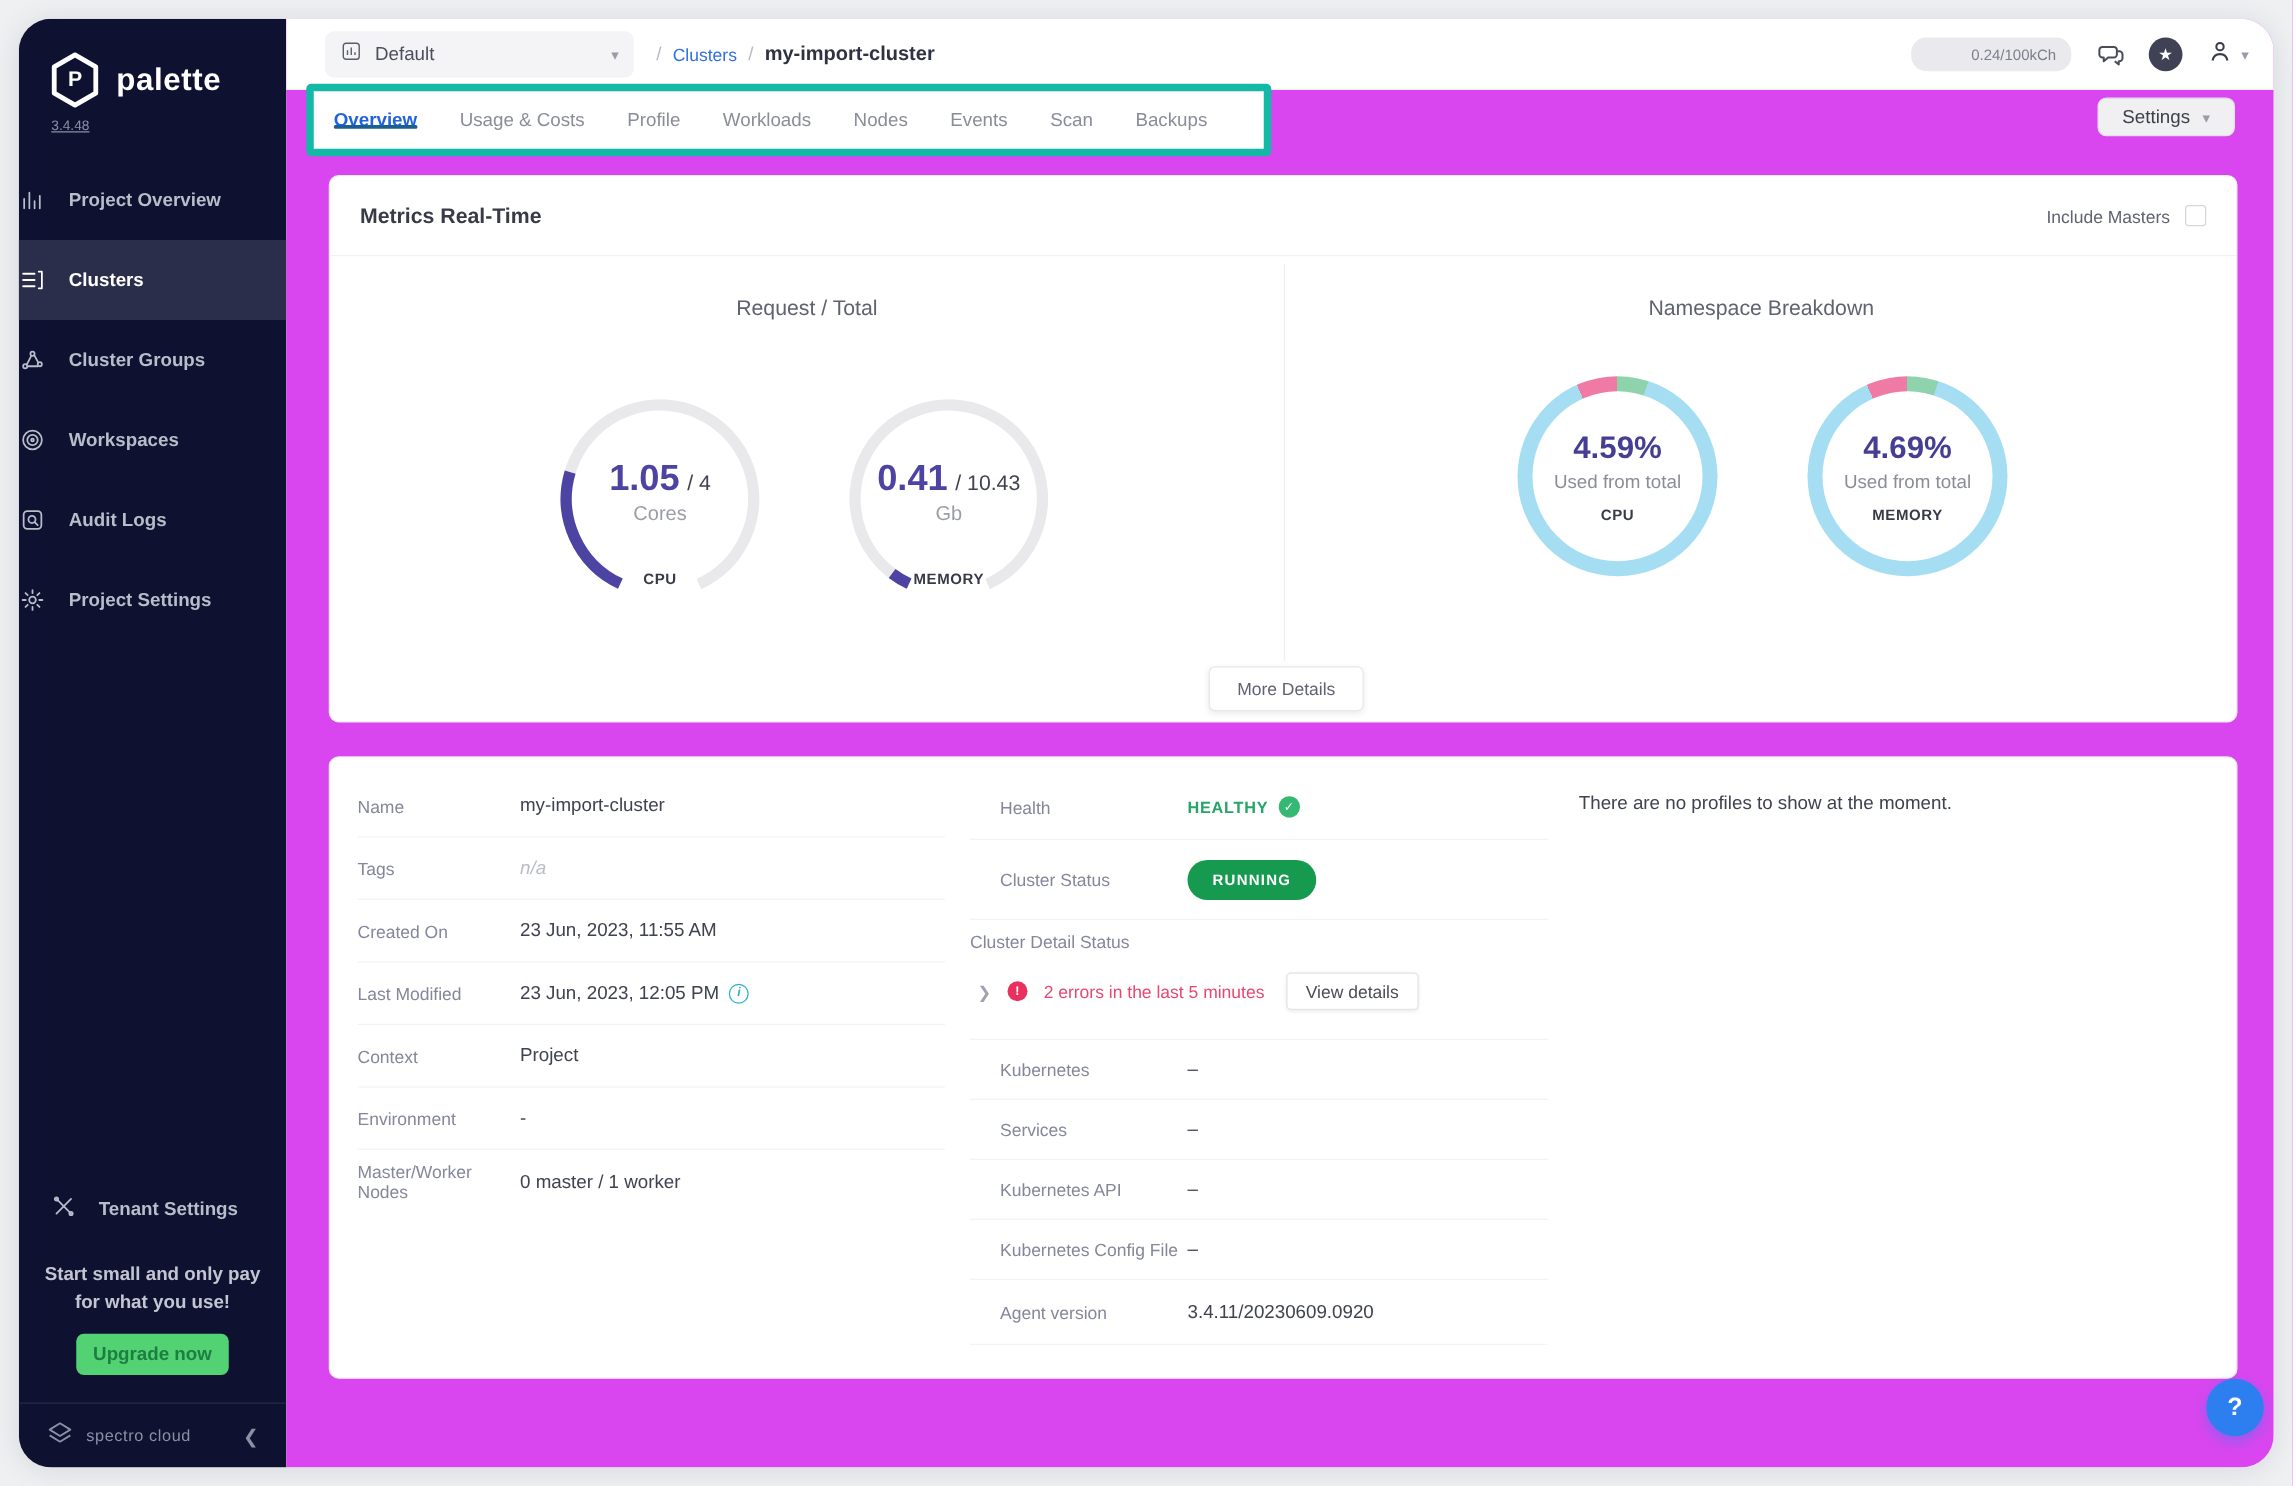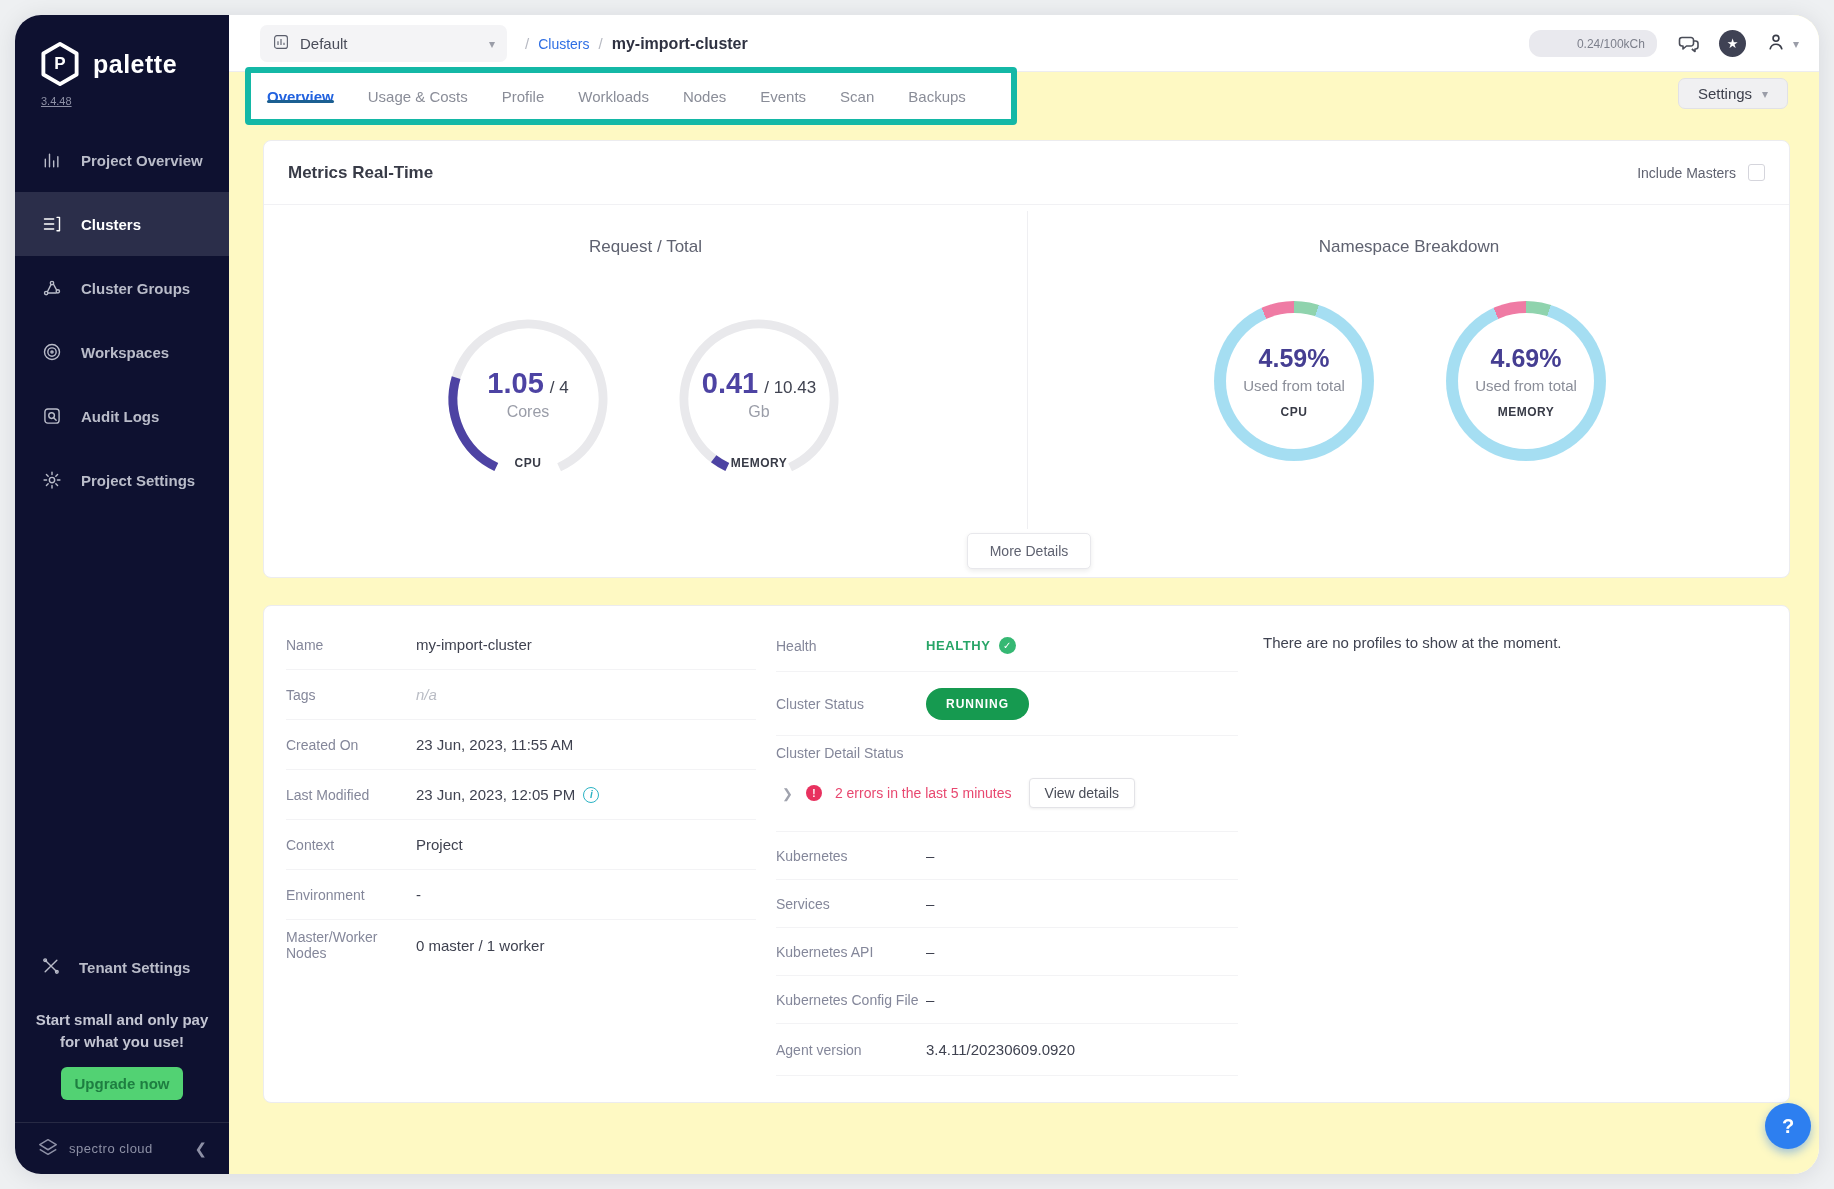--- a/index.html
+++ b/index.html
@@ -14,42 +14,42 @@
     background:#0e1130; color:#b9bcc9; }
   .brand { position:absolute; left:24px; top:26px; display:flex; align-items:center; gap:12px; }
   .logo-hex { position:relative; width:42px; height:46px; }
   .logo-hex svg { display:block; }
   .logo-hex .logo-letter { position:absolute; inset:0; display:flex; align-items:center;
     justify-content:center; color:#fff; font-weight:700; font-size:17px; }
   .brand-name { color:#fff; font-size:25px; font-weight:600; letter-spacing:.5px; }
   .version { position:absolute; left:26px; top:80px; font-size:11px; color:#8d90a5;text-decoration:underline; }
 
   .nav { position:absolute; left:0; top:113px; width:100%; }
-  .nav-item { height:64px; display:flex; align-items:center; gap:18px; padding-left:26px;
+  .nav-item { height:64px; display:flex; align-items:center; gap:18px; 
     font-size:15px; font-weight:600; color:#b9bcc9; cursor:pointer; }
   .nav-item .nav-icon { width:22px; height:22px; display:flex; align-items:center; justify-content:center; }
   .nav-item.active { background:#2b2e4a; color:#fff; }
   .nav-item svg { stroke:currentColor; fill:none; stroke-width:1.7; stroke-linecap:round; stroke-linejoin:round; }
 
   .sidebar-bottom { position:absolute; left:0; bottom:0; width:100%; }
   .tenant-item { height:56px; display:flex; align-items:center; gap:18px; padding-left:26px;
     font-size:15px; font-weight:600; color:#b9bcc9; cursor:pointer; }
   .tenant-item svg { stroke:currentColor; fill:none; stroke-width:1.7; stroke-linecap:round; }
   .promo { text-align:center; color:#c3c5d2; font-size:15px; font-weight:600; line-height:22px; margin-top:14px; }
   .upgrade-btn { display:block; margin:14px auto 0; width:122px; height:33px; background:#52d273;
     border:none; border-radius:6px; color:#1e7e41; font-weight:700; font-size:15px;
     font-family:"Liberation Sans",sans-serif; cursor:pointer; }
   .sidebar-footer { margin-top:22px; border-top:1px solid #272a44; height:52px;
     display:flex; align-items:center; padding:0 22px; gap:10px; }
   .sidebar-footer svg { stroke:#8d90a5; fill:none; stroke-width:1.6; stroke-linejoin:round; }
   .footer-brand { color:#8d90a5; font-size:13px; letter-spacing:.5px; flex:1; }
   .collapse-arrow { color:#8d90a5; font-size:15px; cursor:pointer; }
 
   
-  .main { position:absolute; left:214px; top:0; width:1590px; height:100%; background:#fef9c3; }
+  .main { position:absolute; left:214px; top:0; width:1590px; height:100%; background:#d946ef; }
 
   .topbar { position:absolute; left:0; top:0; width:100%; height:57px; background:#fff;
     border-bottom:1px solid #ededf0; }
   .proj-select { position:absolute; left:31px; top:10px; width:247px; height:37px; background:#f4f4f6;
     border-radius:7px; display:flex; align-items:center; padding:0 12px; gap:10px; cursor:pointer; }
   .proj-select svg { stroke:#5a5d6b; fill:none; stroke-width:1.5; }
   .proj-label { flex:1; font-size:15px; color:#4a4d5a; }
   .chev { color:#9a9da8; font-size:12px; }
   .breadcrumb { position:absolute; left:296px; top:0; height:57px; display:flex; align-items:center; gap:9px; }
   .crumb-sep { color:#b6b9c2; font-size:15px; }
@@ -117,21 +117,21 @@
   .drow { height:50px; display:flex; align-items:center; border-bottom:1px solid #f3f3f5; }
   .drow:last-child { border-bottom:none; }
   .dlabel { width:130px; font-size:14px; color:#84879a; flex-shrink:0; }
   .dvalue { font-size:15px; color:#3f4250; display:flex; align-items:center; gap:8px; }
   .muted .dvalue { color:#b9bcc4; font-style:italic; }
   .info-icon { width:16px; height:16px; border:1.3px solid #2bb3c4; border-radius:50%; color:#2bb3c4;
     font-size:10px; display:inline-flex; align-items:center; justify-content:center; font-style:italic;
     font-weight:700; cursor:pointer; }
 
   .col2 { position:absolute; left:512px; top:14px; width:462px; }
-  .col2 .dlabel { width:150px; }
+  .col2 .dlabel { width:150px;margin-left:24px; }
   .row-health { height:52px; }
   .healthy-text { color:#27a567; font-weight:700; font-size:13px; letter-spacing:.6px; }
   .check-circle { width:17px; height:17px; border-radius:50%; background:#35b873; color:#fff; font-size:10px;
     display:inline-flex; align-items:center; justify-content:center; }
   .row-status { height:64px; }
   .running-badge { background:#169a50; color:#fff; font-size:12px; font-weight:700; letter-spacing:1px;
     padding:9px 20px; border-radius:17px; }
   .detail-block { height:96px; border-bottom:1px solid #f3f3f5; padding-top:9px; }
   .detail-block-label { font-size:14px; color:#84879a; }
   .error-row { display:flex; align-items:center; gap:13px; margin-top:17px; padding-left:6px; }

